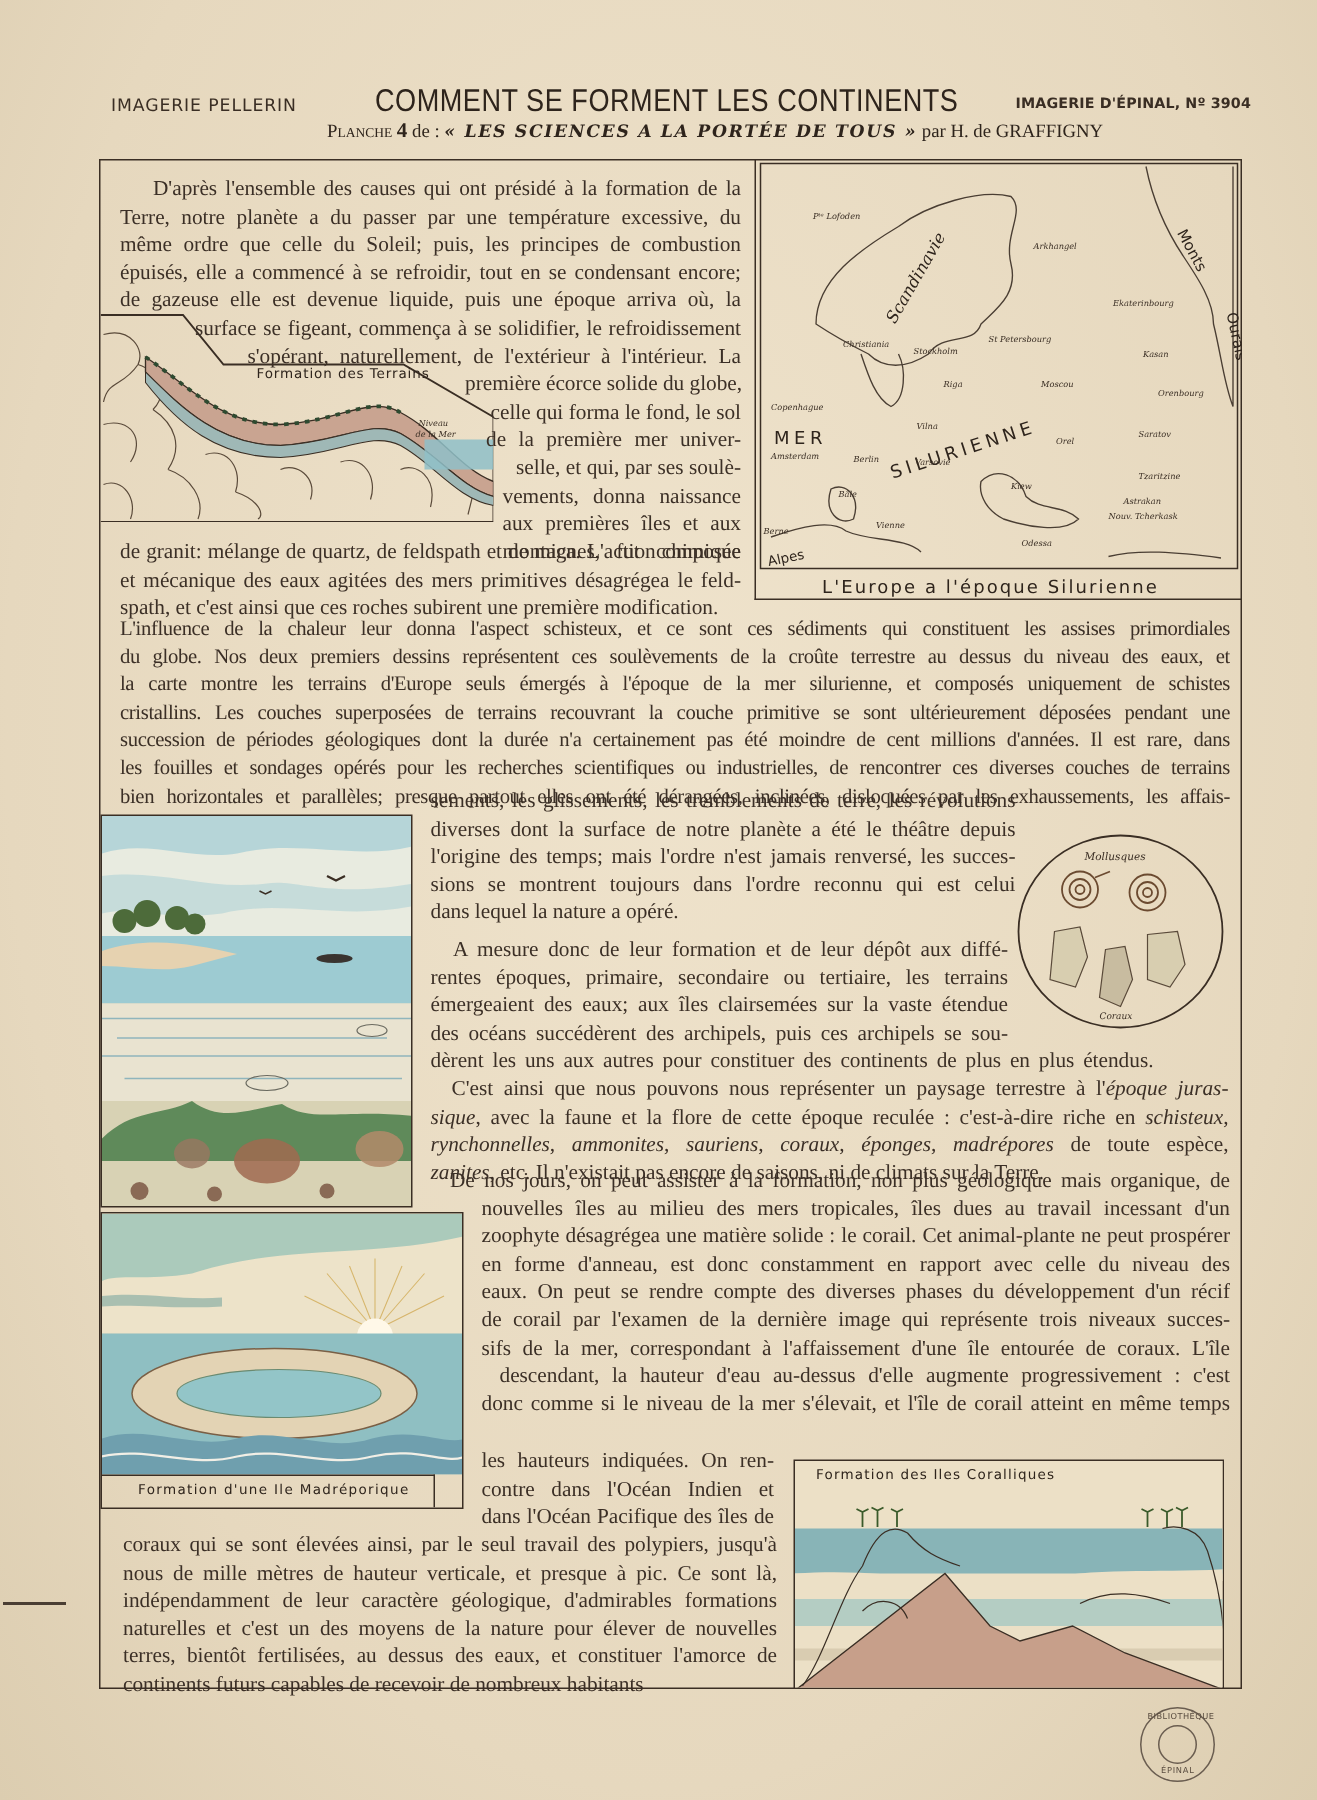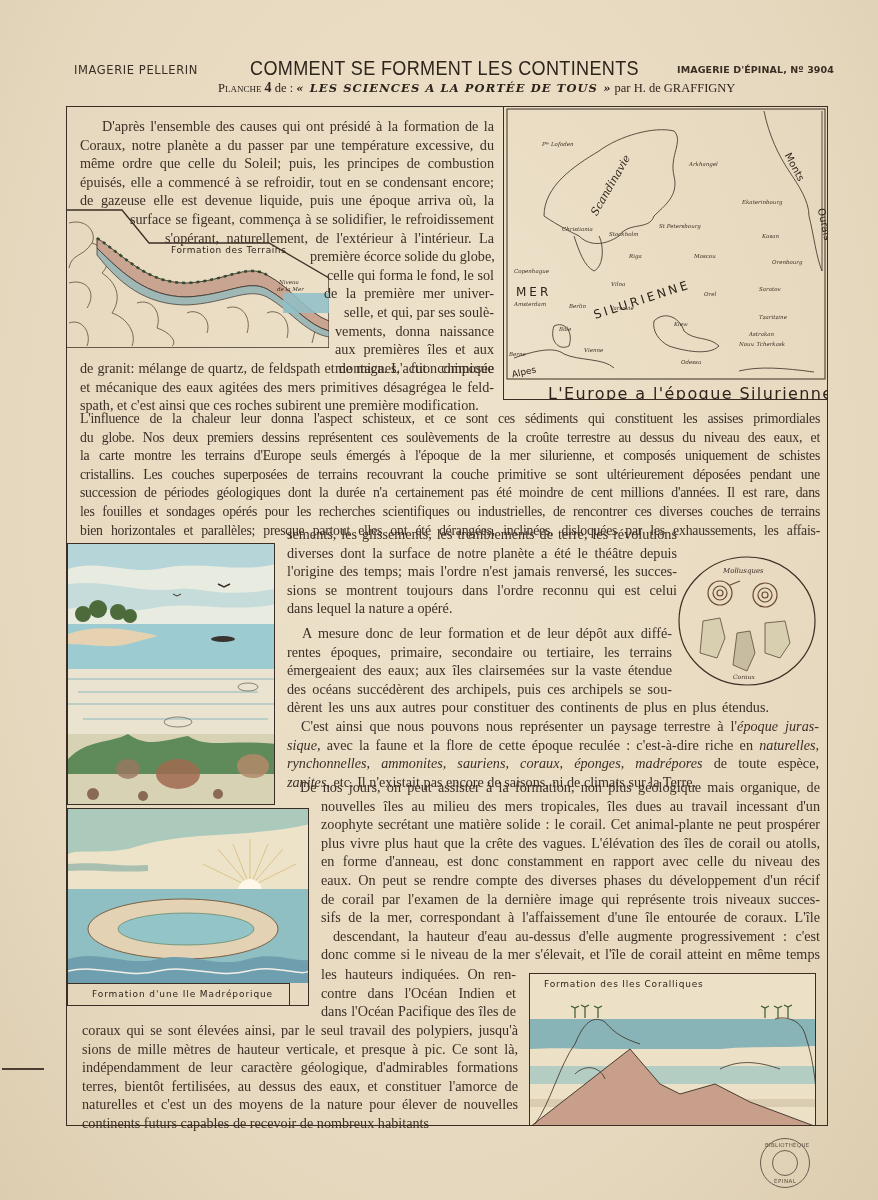--- a/index.html
+++ b/index.html
@@ -64,21 +64,21 @@
     <path d="M30,35 C60,55 80,80 120,80 C160,78 180,60 200,72" fill="none" stroke="#2e4a30" stroke-width="2.5" stroke-dasharray="3,4"></path>
     <rect x="216" y="90" width="46" height="20" fill="#8fc0c8" opacity="0.85"></rect>
     <text x="212" y="81" font-size="5.5" font-style="italic" fill="#3a2e24" font-family="DejaVu Serif, serif">Niveau</text>
     <text x="210" y="88" font-size="5.5" font-style="italic" fill="#3a2e24" font-family="DejaVu Serif, serif">de la Mer</text>
   </svg>
   <div class="caption" style="left:104px; top:42px;">Formation des Terrains</div>
 </div>
 
 <div class="txt" style="left:80px; top:117px; width:414px;">
   <span class="line" style="text-indent:22px;">D'après l'ensemble des causes qui ont présidé à la formation de la</span>
-  <span class="line">Coraux, notre planète a du passer par une température excessive, du</span>
+  <span class="line">Terre, notre planète a du passer par une température excessive, du</span>
   <span class="line">même ordre que celle du Soleil; puis, les principes de combustion</span>
   <span class="line">épuisés, elle a commencé à se refroidir, tout en se condensant encore;</span>
   <span class="line">de gazeuse elle est devenue liquide, puis une époque arriva où, la</span>
 </div>
 <div class="txt" style="left:130px; top:210px; width:364px;">
   <span class="line">surface se figeant, commença à se solidifier, le refroidissement</span>
   <span class="line" style="margin-left:35px;">s'opérant, naturellement, de l'extérieur à l'intérieur. La</span>
   <span class="line" style="margin-left:180px;">première écorce solide du globe,</span>
   <span class="line" style="margin-left:197px;">celle qui forma le fond, le sol</span>
   <span class="line" style="margin-left:194px;">de la première mer univer-</span>
@@ -130,21 +130,21 @@
       <text x="255" y="213">Tzaritzine</text>
       <text x="170" y="220">Kiew</text>
       <text x="245" y="230">Astrakan</text>
       <text x="235" y="240">Nouv. Tcherkask</text>
       <text x="55" y="225">Bâle</text>
       <text x="80" y="246">Vienne</text>
       <text x="5" y="250">Berne</text>
       <text x="177" y="258">Odessa</text>
     </g>
   </svg>
-  <div class="caption" style="left:44px; top:278px; font-size:16px; letter-spacing:1.4px;">L'Europe a l'époque Silurienne</div>
+  <div class="caption" style="left:44px; top:278px; font-size:12px; letter-spacing:1.4px;">L'Europe a l'époque Silurienne</div>
 </div>
 
 <div class="txt" style="left:80px; top:410px; width:740px; font-size:13.8px; letter-spacing:-0.25px;">
   <span class="line">L'influence de la chaleur leur donna l'aspect schisteux, et ce sont ces sédiments qui constituent les assises primordiales</span>
   <span class="line">du globe. Nos deux premiers dessins représentent ces soulèvements de la croûte terrestre au dessus du niveau des eaux, et</span>
   <span class="line">la carte montre les terrains d'Europe seuls émergés à l'époque de la mer silurienne, et composés uniquement de schistes</span>
   <span class="line">cristallins. Les couches superposées de terrains recouvrant la couche primitive se sont ultérieurement déposées pendant une</span>
   <span class="line">succession de périodes géologiques dont la durée n'a certainement pas été moindre de cent millions d'années. Il est rare, dans</span>
   <span class="line">les fouilles et sondages opérés pour les recherches scientifiques ou industrielles, de rencontrer ces diverses couches de terrains</span>
   <span class="line">bien horizontales et parallèles; presque partout elles ont été dérangées, inclinées, disloquées par les exhaussements, les affais-</span>
@@ -222,21 +222,21 @@
 <div class="txt" style="left:287px; top:624px; width:385px;">
   <span class="line" style="text-indent:15px;">A mesure donc de leur formation et de leur dépôt aux diffé-</span>
   <span class="line">rentes époques, primaire, secondaire ou tertiaire, les terrains</span>
   <span class="line">émergeaient des eaux; aux îles clairsemées sur la vaste étendue</span>
   <span class="line">des océans succédèrent des archipels, puis ces archipels se sou-</span>
   <span class="line" style="width:482px;">dèrent les uns aux autres pour constituer des continents de plus en plus étendus.</span>
 </div>
 
 <div class="txt" style="left:287px; top:717px; width:532px;">
   <span class="line" style="text-indent:14px;"><span>C'est ainsi que nous pouvons nous représenter un paysage terrestre à l'</span><i>époque juras-</i></span>
-  <span class="line"><i>sique</i><span>, avec la faune et la flore de cette époque reculée : c'est-à-dire riche en </span><i>naturelles,</i></span>
+  <span class="line"><i>sique</i><span>, avec la faune et la flore de cette époque reculée : c'est-à-dire riche en </span><i>schisteux,</i></span>
   <span class="line"><i>rynchonnelles, ammonites, sauriens, coraux, éponges, madrépores</i><span> de toute espèce,</span></span>
   <span class="line last"><i>zanites</i><span>, etc. Il n'existait pas encore de saisons, ni de climats sur la Terre.</span></span>
 </div>
 
 <div class="fig" style="left:67px; top:808px; width:242px; height:198px; border:1.2px solid #3a2e24;">
   <svg width="242" height="174" viewBox="0 0 242 174">
     <rect x="0" y="0" width="242" height="80" fill="#ede3c9"></rect>
     <path d="M0,0 L242,0 L242,15 C180,30 120,20 60,40 C30,45 10,40 0,45 Z" fill="#8fbfb5" opacity="0.7"></path>
     <path d="M0,55 C30,52 50,58 80,56 L80,62 C50,64 20,60 0,62 Z" fill="#7ca7a0" opacity="0.6"></path>
     <g stroke="#d6b56a" stroke-width="0.7">
@@ -254,40 +254,39 @@
     <ellipse cx="118" cy="120" rx="68" ry="16" fill="#93c5c8" stroke="#6a8a70" stroke-width="0.8"></ellipse>
     <path d="M0,150 C30,140 60,158 90,150 C120,142 150,160 180,150 C210,142 230,155 242,150 L242,174 L0,174 Z" fill="#6f9fae"></path>
     <path d="M0,162 C30,155 60,170 90,162 C120,155 150,170 180,162 C210,155 230,168 242,162" fill="none" stroke="#f2efe6" stroke-width="1.5"></path>
   </svg>
   <div class="caption" style="left:0; top:174px; width:222px; height:22px; border-top:1.2px solid #3a2e24; border-right:1.2px solid #3a2e24; padding:5px 0 0 24px; letter-spacing:0.9px;">Formation d'une Ile Madréporique</div>
 </div>
 
 <div class="txt" style="left:300px; top:778px; width:520px;">
   <span class="line" style="text-indent:0;">De nos jours, on peut assister à la formation, non plus géologique mais organique, de</span>
   <span class="line" style="margin-left:21px;">nouvelles îles au milieu des mers tropicales, îles dues au travail incessant d'un</span>
-  <span class="line" style="margin-left:21px;">zoophyte secrétant une matière solide : le corail. Cet animal-plante ne peut prospérer</span>
-  <span class="line" style="margin-left:21px;">plus vivre plus haut que la crête des vagues. L'élévation des îles de corail ou atolls,</span>
+  <span class="line" style="margin-left:21px;">zoophyte désagrégea une matière solide : le corail. Cet animal-plante ne peut prospérer</span>
   <span class="line" style="margin-left:21px;">en forme d'anneau, est donc constamment en rapport avec celle du niveau des</span>
   <span class="line" style="margin-left:21px;">eaux. On peut se rendre compte des diverses phases du développement d'un récif</span>
   <span class="line" style="margin-left:21px;">de corail par l'examen de la dernière image qui représente trois niveaux succes-</span>
   <span class="line" style="margin-left:21px;">sifs de la mer, correspondant à l'affaissement d'une île entourée de coraux. L'île</span>
   <span class="line" style="margin-left:33px;">descendant, la hauteur d'eau au-dessus d'elle augmente progressivement : c'est</span>
   <span class="line" style="margin-left:21px;">donc comme si le niveau de la mer s'élevait, et l'île de corail atteint en même temps</span>
 </div>
 <div class="txt" style="left:321px; top:965px; width:195px;">
   <span class="line">les hauteurs indiquées. On ren-</span>
   <span class="line">contre dans l'Océan Indien et</span>
   <span class="line">dans l'Océan Pacifique des îles de</span>
 </div>
 <div class="txt" style="left:82px; top:1021px; width:436px;">
   <span class="line">coraux qui se sont élevées ainsi, par le seul travail des polypiers, jusqu'à</span>
-  <span class="line">sions de mille mètres de hauteur verticale, et presque à pic. Ce sont là,</span>
+  <span class="line">nous de mille mètres de hauteur verticale, et presque à pic. Ce sont là,</span>
   <span class="line">indépendamment de leur caractère géologique, d'admirables formations</span>
+  <span class="line">naturelles et c'est un des moyens de la nature pour élever de nouvelles</span>
   <span class="line">terres, bientôt fertilisées, au dessus des eaux, et constituer l'amorce de</span>
-  <span class="line">naturelles et c'est un des moyens de la nature pour élever de nouvelles</span>
   <span class="line last">continents futurs capables de recevoir de nombreux habitants</span>
 </div>
 
 <div class="fig" style="left:529px; top:973px; width:287px; height:153px; border:1.2px solid #3a2e24;">
   <svg width="287" height="153" viewBox="0 0 287 153">
     <rect x="0" y="0" width="287" height="153" fill="#ece0c6"></rect>
     <rect x="0" y="45" width="287" height="30" fill="#6fa9b3" opacity="0.8"></rect>
     <path d="M0,75 C80,70 120,90 160,80 C200,70 240,75 287,72 L287,80 C240,82 200,78 160,88 C120,98 80,80 0,85 Z" fill="#ece0c6"></path>
     <rect x="0" y="92" width="287" height="18" fill="#8fbfc2" opacity="0.6"></rect>
     <rect x="0" y="125" width="287" height="8" fill="#bfae90" opacity="0.4"></rect>

